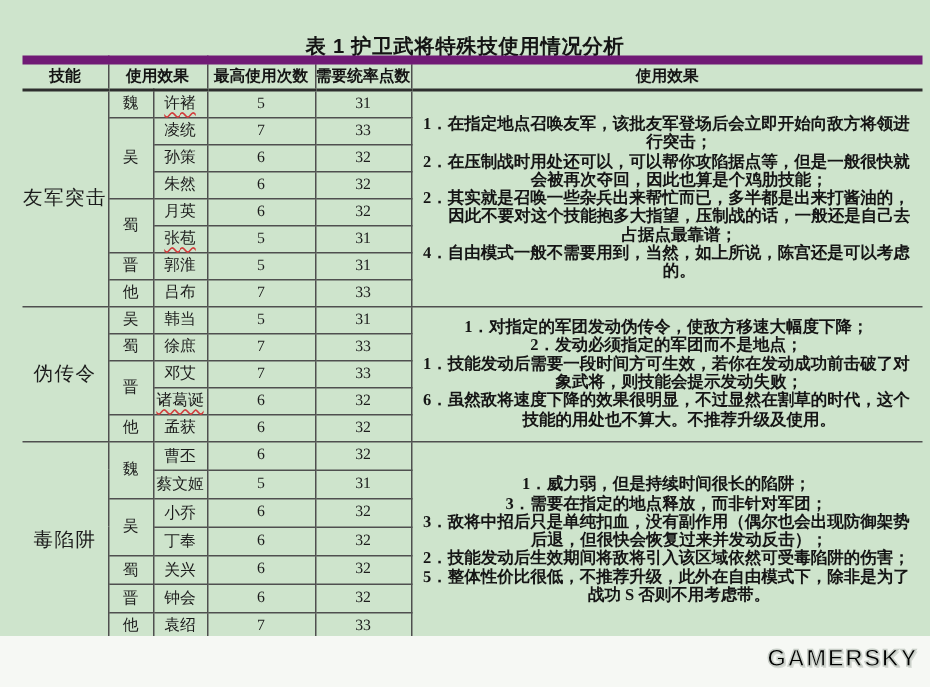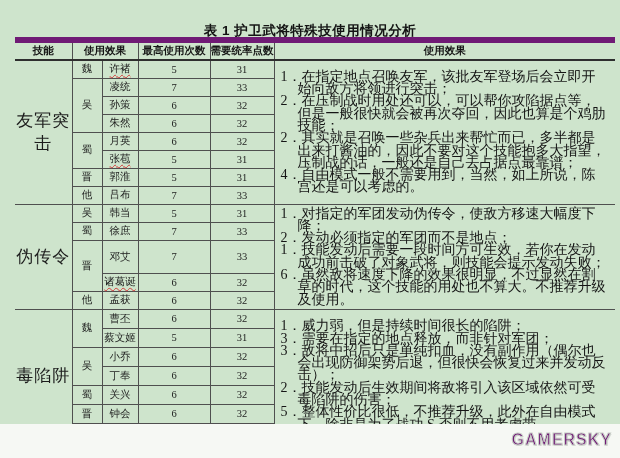--- a/index.html
+++ b/index.html
@@ -26,35 +26,35 @@
   th{
     font-family:"Liberation Sans","DejaVu Sans",sans-serif;
     font-weight:bold;font-size:10.5px;height:16px;text-align:center;
     white-space:nowrap;border-bottom:2px solid #2e2e2e;color:#141414;
   }
   th:first-child{border-left:none;}
   th:last-child{border-right:none;}
   tbody tr{height:18px;}
   tbody tr:nth-child(n+14){height:19px;}
   td{font-size:10.5px;text-align:center;vertical-align:middle;}
-  td.skill-cell{border-left:none;font-size:17px;letter-spacing:1px;}
+  td.skill-cell{border-left:none;font-size:13px;letter-spacing:1px;}
   td.effect-cell{
-    border-right:none;text-align:left;vertical-align:middle;
-    padding:3px 7px 3px 6px;font-size:14px;line-height:12.3px;color:#151515;
+    border-right:none;text-align:center;vertical-align:middle;
+    padding:3px 7px 3px 6px;font-size:11px;line-height:12.3px;color:#151515;font-weight:bold;
   }
   .effect-item{padding-left:17px;text-indent:-17px;}
   .footer{
     position:absolute;left:0;bottom:0;width:620px;height:34px;
     background:#f6f8f4;
   }
   .watermark{
     position:absolute;right:8px;top:7px;
     font-family:"Liberation Sans","DejaVu Sans",sans-serif;
     font-weight:bold;font-size:16px;letter-spacing:1px;
-    color:#701a75;-webkit-text-stroke:1px #c9cfc8;
+    color:#000000;-webkit-text-stroke:1px #c9cfc8;
     text-shadow:1px 1px 0 #d8dcd6;
   }
 </style>
 </head>
 <body>
 
 <div class="page">
 
   <div class="title-row"><span>表 1 护卫武将</span><span class="wavy-green">特殊技</span><span>使用</span><span class="wavy-green">情况</span><span>分析</span></div>
 

